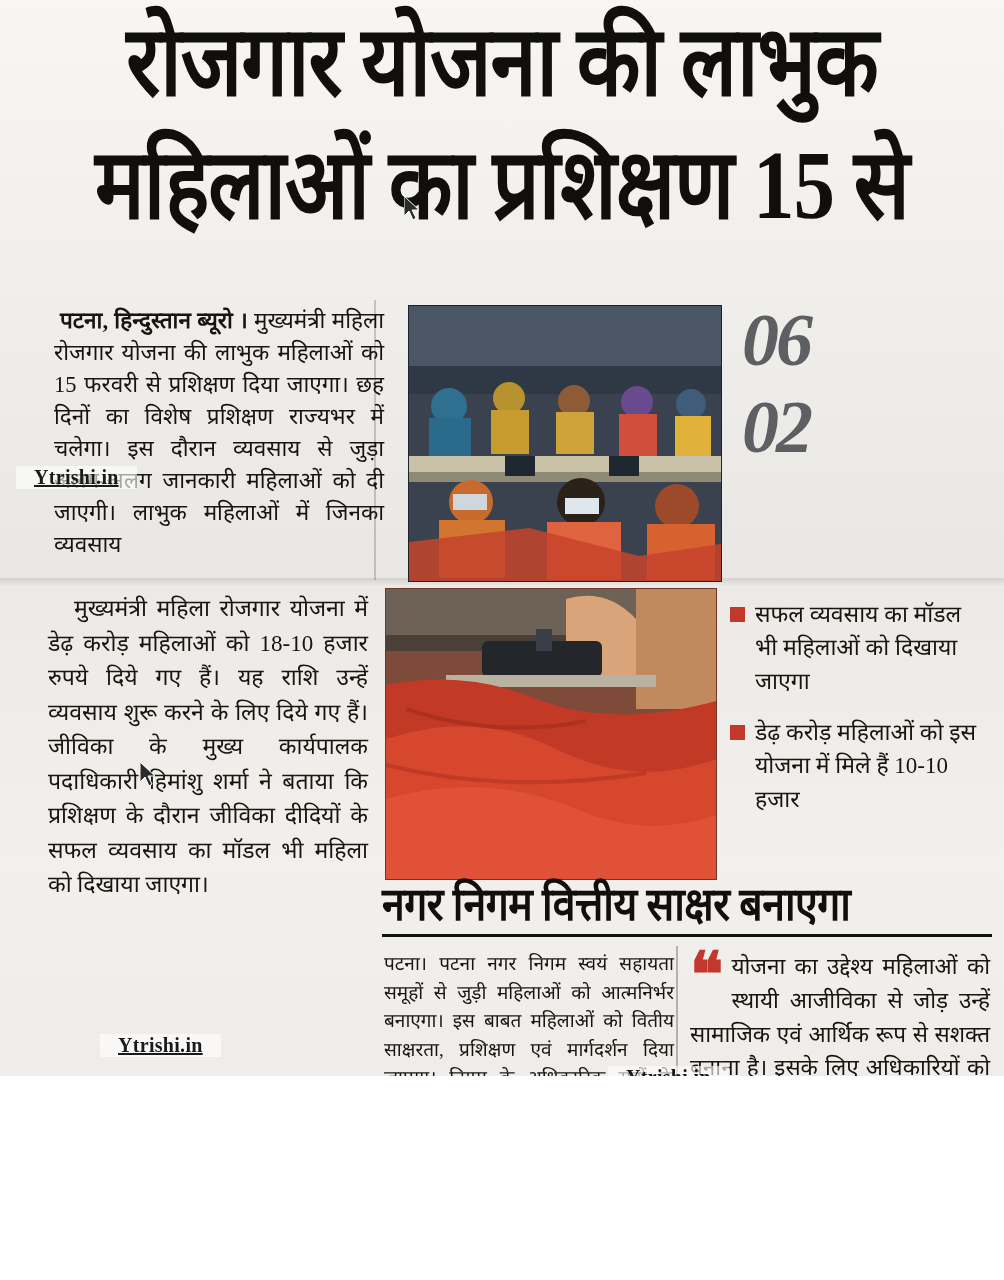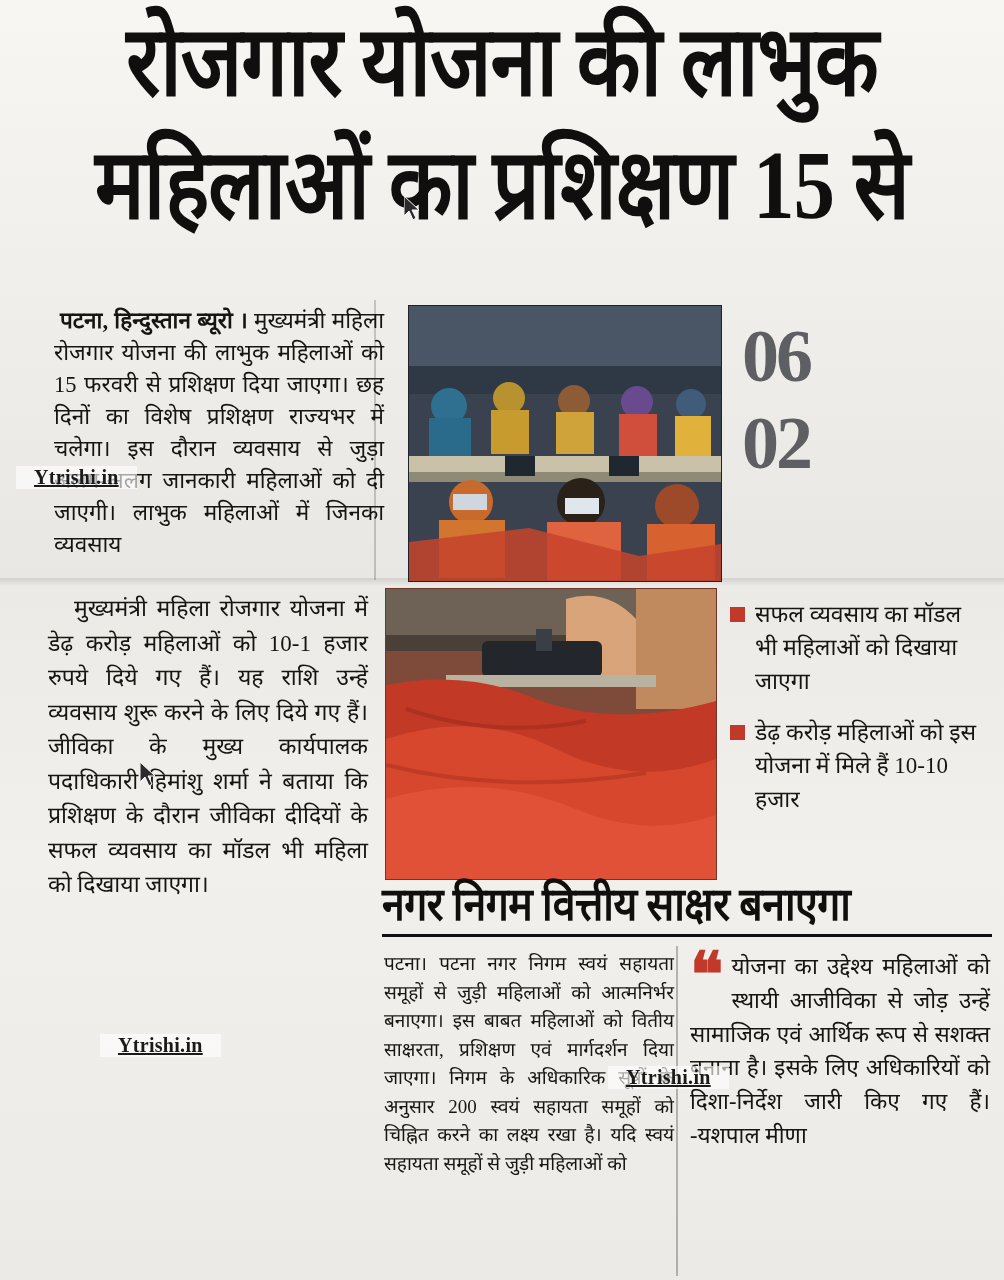--- a/index.html
+++ b/index.html
@@ -10,21 +10,21 @@
   body {
     width: 1004px;
     height: 1280px;
     overflow: hidden;
     font-family: "Liberation Serif", serif;
     color: #111;
   }
   .page {
     position: relative;
     width: 1004px;
-    height: 1280px;
+    height: 1076px;
     background: #fef9c3;
     overflow: hidden;
   }
   
   .paper-top {
     position: absolute;
     left: 0; top: 0; width: 1004px; height: 582px;
     background: linear-gradient(180deg,#f7f6f3 0%, #efedea 60%, #e9e7e3 100%);
   }
   .paper-bottom {
@@ -90,22 +90,23 @@
     left: 385px; top: 588px;
     width: 330px; height: 290px;
     overflow: hidden;
     border: 1px solid rgba(0,0,0,.2);
     background: #8a4430;
   }
 
   
   .facts {
     position: absolute;
-    left: 742px; top: 326px;
+    left: 742px; top: 310px;
     width: 245px;
+    font-style: italic;
   }
   .fact {
     display: flex;
     align-items: flex-start;
     margin-bottom: 26px;
   }
   .fact .num {
     font-family: "Liberation Serif", serif;
     font-weight: bold;
     font-size: 74px;
@@ -334,21 +335,21 @@
       <div class="sq"></div>
       <div class="btxt">सफल व्यवसाय का मॉडल भी महिलाओं को दिखाया जाएगा</div>
     </div>
     <div class="bullet">
       <div class="sq"></div>
       <div class="btxt">डेढ़ करोड़ महिलाओं को इस योजना में मिले हैं 10-10 हजार</div>
     </div>
   </div>
 
   <div class="col-left-bottom">
-    <p class="indent">मुख्यमंत्री महिला रोजगार योजना में डेढ़ करोड़ महिलाओं को 10-1 हजार रुपये दिये गए हैं। यह राशि उन्हें व्यवसाय शुरू करने के लिए दिये गए हैं। जीविका के मुख्य कार्यपालक पदाधिकारी हिमांशु शर्मा ने बताया कि प्रशिक्षण के दौरान जीविका दीदियों के सफल व्यवसाय का मॉडल भी महिला को दिखाया जाएगा।</p>
+    <p class="indent">मुख्यमंत्री महिला रोजगार योजना में डेढ़ करोड़ महिलाओं को 18-10 हजार रुपये दिये गए हैं। यह राशि उन्हें व्यवसाय शुरू करने के लिए दिये गए हैं। जीविका के मुख्य कार्यपालक पदाधिकारी हिमांशु शर्मा ने बताया कि प्रशिक्षण के दौरान जीविका दीदियों के सफल व्यवसाय का मॉडल भी महिला को दिखाया जाएगा।</p>
   </div>
 
   <div class="subhead">नगर निगम वित्तीय साक्षर बनाएगा</div>
   <div class="rule"></div>
   <div class="vrule2"></div>
 
   <div class="col-mid-bottom">पटना। पटना नगर निगम स्वयं सहायता समूहों से जुड़ी महिलाओं को आत्मनिर्भर बनाएगा। इस बाबत महिलाओं को वितीय साक्षरता, प्रशिक्षण एवं मार्गदर्शन दिया जाएगा। निगम के अधिकारिक सूत्रों के अनुसार 200 स्वयं सहायता समूहों को चिह्नित करने का लक्ष्य रखा है। यदि स्वयं सहायता समूहों से जुड़ी महिलाओं को</div>
 
   <div class="col-right-bottom">
     <span class="quote-mark">❝</span>

